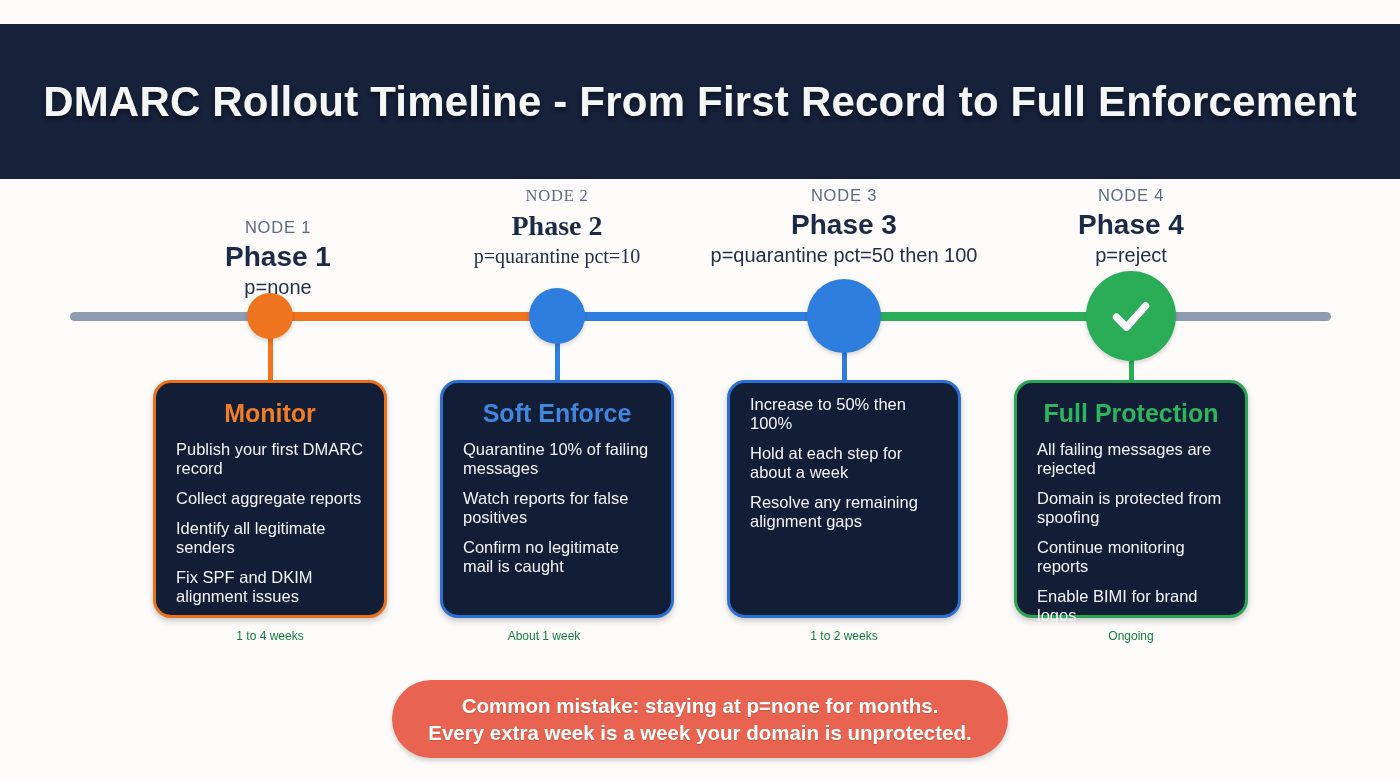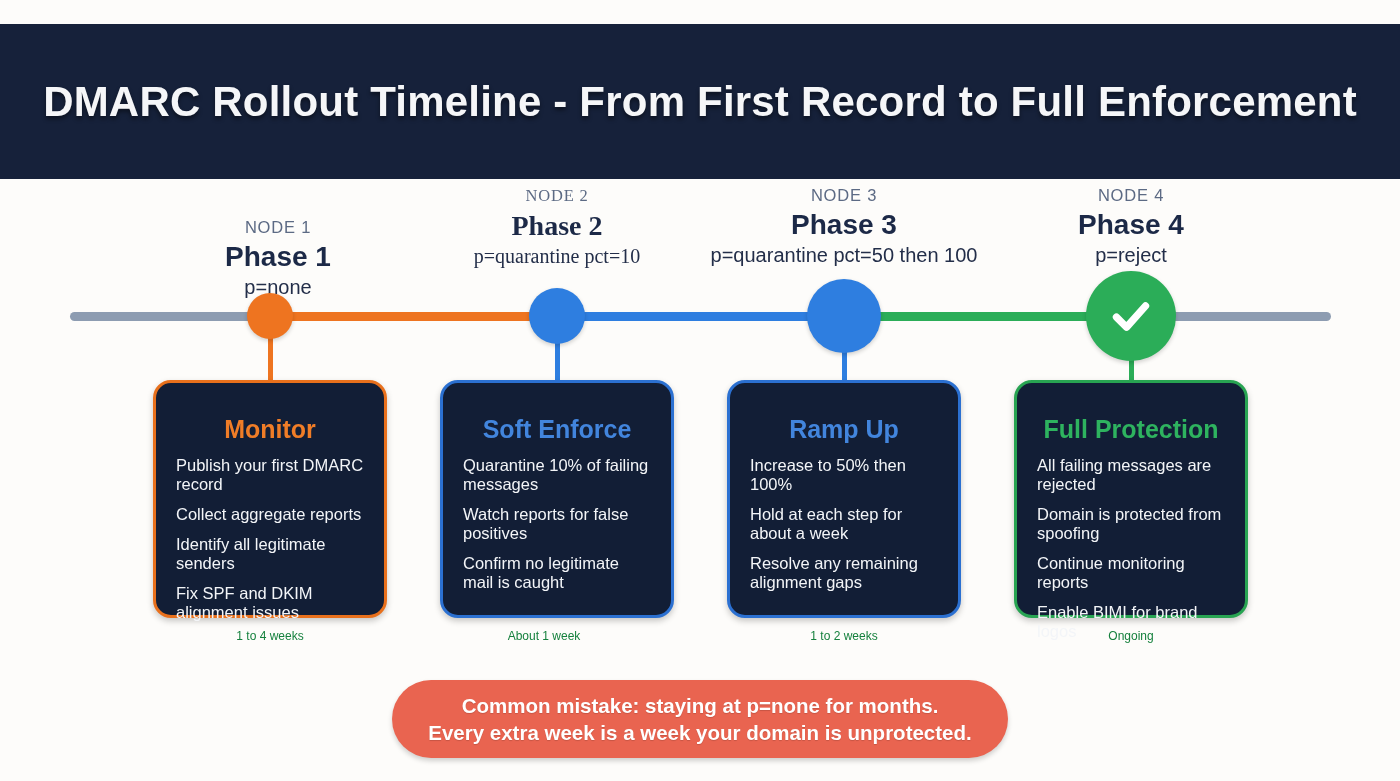--- a/index.html
+++ b/index.html
@@ -42,21 +42,21 @@
   .dot {
     position: absolute; border-radius: 50%; z-index: 2;
     box-shadow: 0 2px 4px rgba(0,0,0,0.18);
     display: flex; align-items: center; justify-content: center;
   }
 
   
   .card {
     position: absolute; top: 380px; width: 234px; height: 238px;
     background: #121e36; border-radius: 18px; border: 3px solid;
-    padding: 28px 20px 10px 20px; z-index: 3;
+    padding: 12px 20px 10px 20px; z-index: 3;
     box-shadow: 0 3px 6px rgba(0,0,0,0.22);
   }
   .card .card-title {
     text-align: center; font-size: 25px; font-weight: bold; margin: 4px 0 12px 0;
   }
   .card .item {
     color: #f3f5f8; font-size: 16.5px; line-height: 1.15; margin-bottom: 11px;
   }
 
   
@@ -152,21 +152,20 @@
   </div>
 
   <div class="card bc-blue" style="left:440px;">
     <div class="card-title tc-blue">Soft Enforce</div>
     <div class="item">Quarantine 10% of failing messages</div>
     <div class="item">Watch reports for false positives</div>
     <div class="item">Confirm no legitimate mail is caught</div>
   </div>
 
   <div class="card bc-blue" style="left:727px;">
-    <div class="card-title tc-blue">Ramp Up</div>
     <div class="item">Increase to 50% then 100%</div>
     <div class="item">Hold at each step for about a week</div>
     <div class="item">Resolve any remaining alignment gaps</div>
   </div>
 
   <div class="card bc-green" style="left:1014px;">
     <div class="card-title tc-green">Full Protection</div>
     <div class="item">All failing messages are rejected</div>
     <div class="item">Domain is protected from spoofing</div>
     <div class="item">Continue monitoring reports</div>

